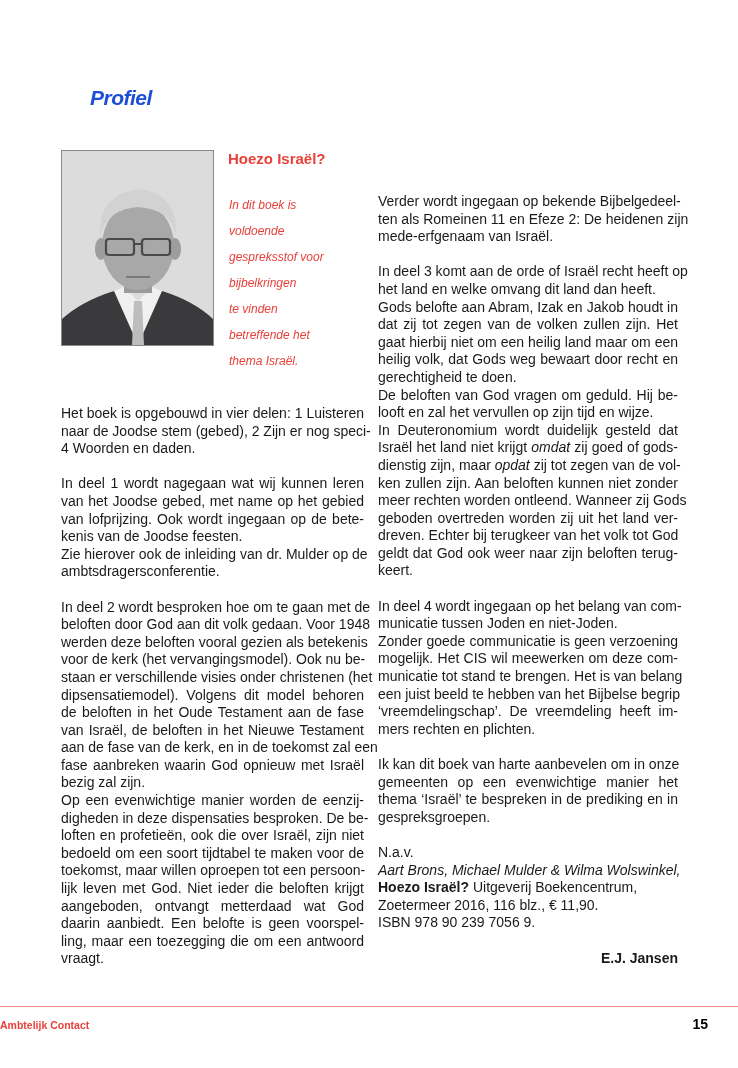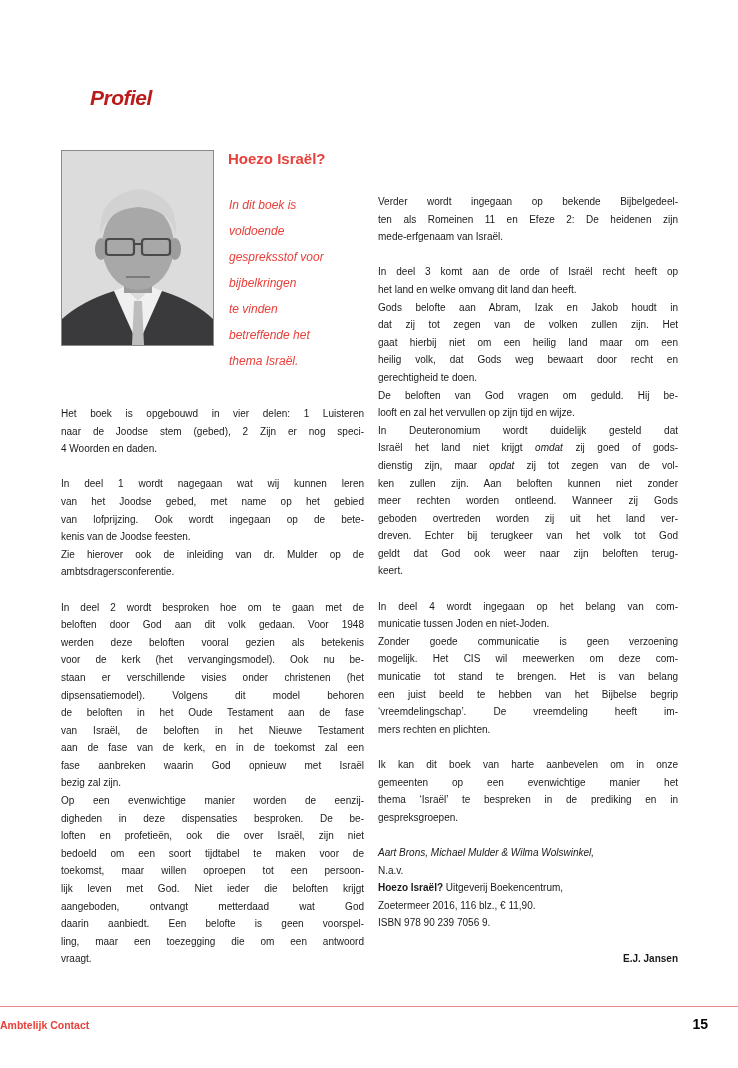--- a/index.html
+++ b/index.html
@@ -16,21 +16,21 @@
       color: #1a1a1a;
     }
     .section-title {
       position: absolute;
       left: 90px;
       top: 86px;
       margin: 0;
       font-size: 21px;
       font-weight: bold;
       font-style: italic;
-      color: #b91c1c;
+      color: #1d4ed8;
       letter-spacing: -0.5px;
     }
     .photo {
       position: absolute;
       left: 61px;
       top: 150px;
       width: 151px;
       height: 194px;
       border: 1px solid #8a8a8a;
       background: #d9d9d9;
@@ -58,21 +58,21 @@
     .pull-quote li {
       font-size: 12px;
       font-style: italic;
       color: #e8403a;
       height: 26px;
       line-height: 16px;
       white-space: nowrap;
     }
     .col {
       position: absolute;
-      font-size: 10px;
+      font-size: 14px;
       line-height: 17.6px;
       text-align: justify;
       hyphens: manual;
     }
     .col-left { left: 61px; top: 405px; width: 303px; }
     .col-right { left: 378px; top: 193px; width: 300px; }
     .col p { margin: 0; }
     .col .gap { height: 17.6px; }
     .line {
       display: block;
@@ -252,22 +252,22 @@
   </p>
   <div class="gap"></div>
   <p>
     <span class="line">Ik kan dit boek van harte aanbevelen om in onze</span>
     <span class="line">gemeenten op een evenwichtige manier het</span>
     <span class="line">thema ‘Israël’ te bespreken in de prediking en in</span>
     <span class="line last">gespreksgroepen.</span>
   </p>
   <div class="gap"></div>
   <p>
+    <span class="line last">N.a.v.</span>
     <span class="line last"><em>Aart Brons, Michael Mulder &amp; Wilma Wolswinkel,</em></span>
-    <span class="line last">N.a.v.</span>
     <span class="line last"><strong>Hoezo Israël?</strong><span> Uitgeverij Boekencentrum,</span></span>
     <span class="line last">Zoetermeer 2016, 116 blz., € 11,90.</span>
     <span class="line last">ISBN 978 90 239 7056 9.</span>
   </p>
   <div class="gap"></div>
   <p class="signature">E.J. Jansen</p>
 </div>
 
 <div class="footer-rule"></div>
 <div class="footer-pub">Ambtelijk Contact</div>

